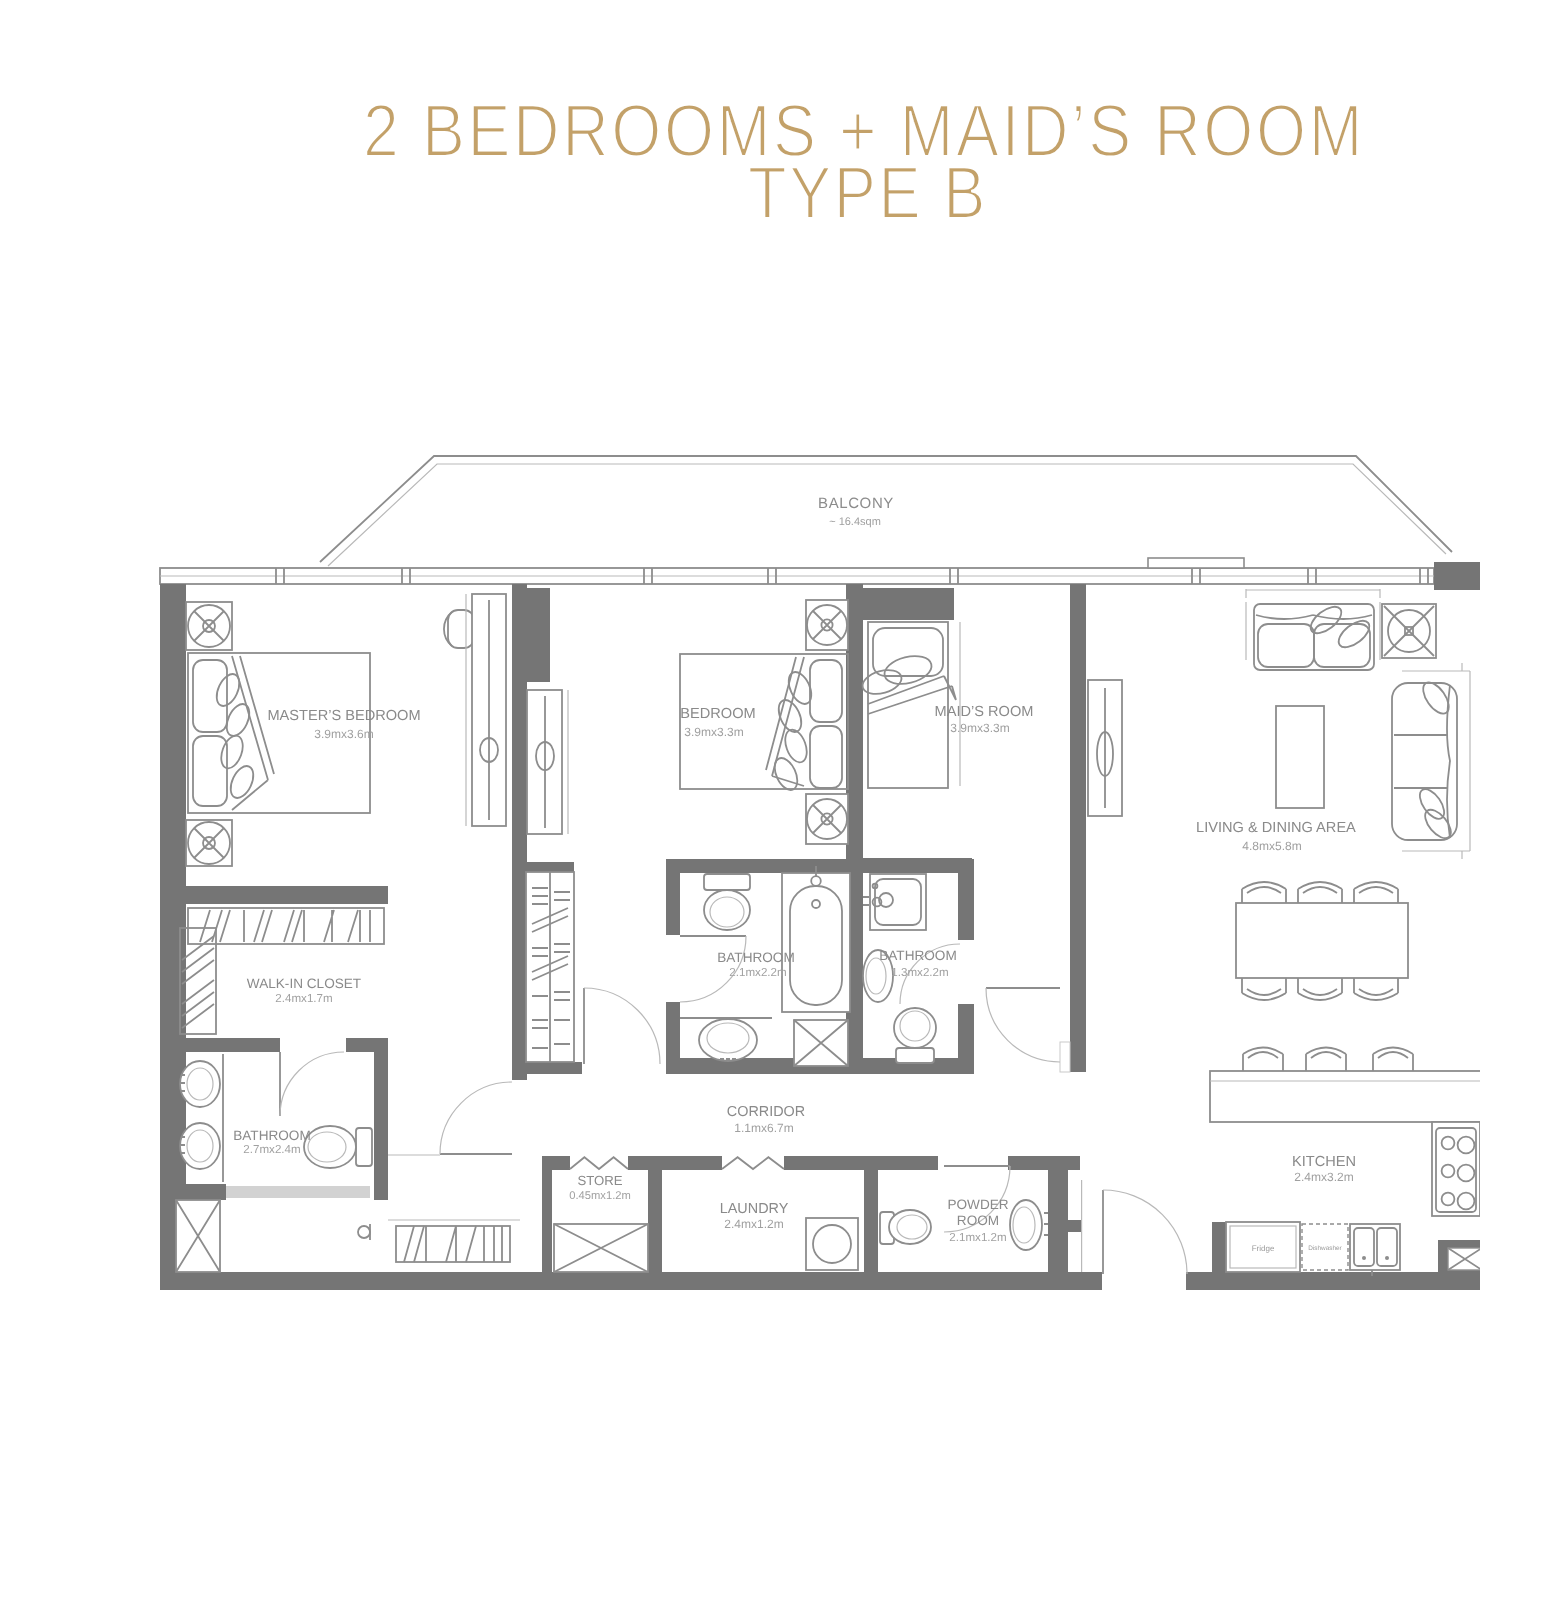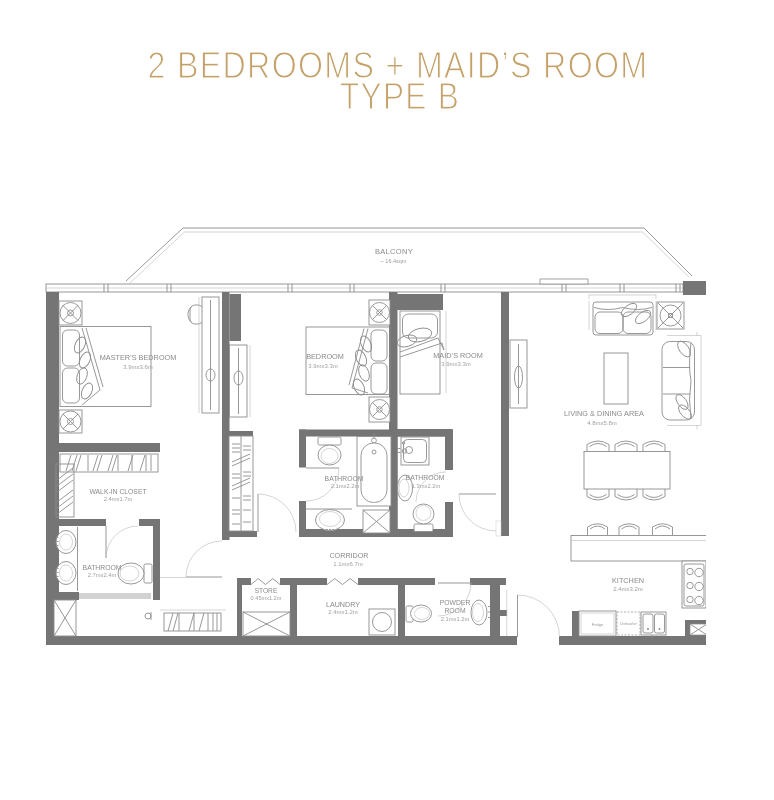--- a/index.html
+++ b/index.html
@@ -1,16 +1,16 @@
 <!DOCTYPE html>
 <html><head>
 <meta charset="utf-8">
 <style>
 html,body{margin:0;padding:0;background:#fff;}
-#page{width:706px;height:800px;position:relative;overflow:hidden;background:#fff;}
+#page{width:706px;height:800px;position:relative;overflow:hidden;background:#fff;margin-left:34px;}
 svg{position:absolute;top:0;left:0;}
 .wall{fill:#757575;stroke:none;}
 .ln{stroke:#8d8d8d;fill:none;stroke-width:0.9;}
 .lnf{stroke:#8d8d8d;fill:#fff;stroke-width:0.9;}
 .thin{stroke:#b9b9b9;fill:none;stroke-width:0.6;}
 .room{fill:#8a8a8a;font-family:"Liberation Sans",sans-serif;font-size:7.3px;letter-spacing:0;text-anchor:middle;}
 .dim{fill:#a0a0a0;font-family:"Liberation Sans",sans-serif;font-size:6px;letter-spacing:0;text-anchor:middle;}
 .tiny{fill:#9a9a9a;font-family:"Liberation Sans",sans-serif;font-size:4px;text-anchor:middle;}
 .title{fill:#c3a169;font-family:"Liberation Sans",sans-serif;font-size:37px;letter-spacing:1.5px;text-anchor:middle;stroke:#ffffff;stroke-width:1.1px;}
 </style>

